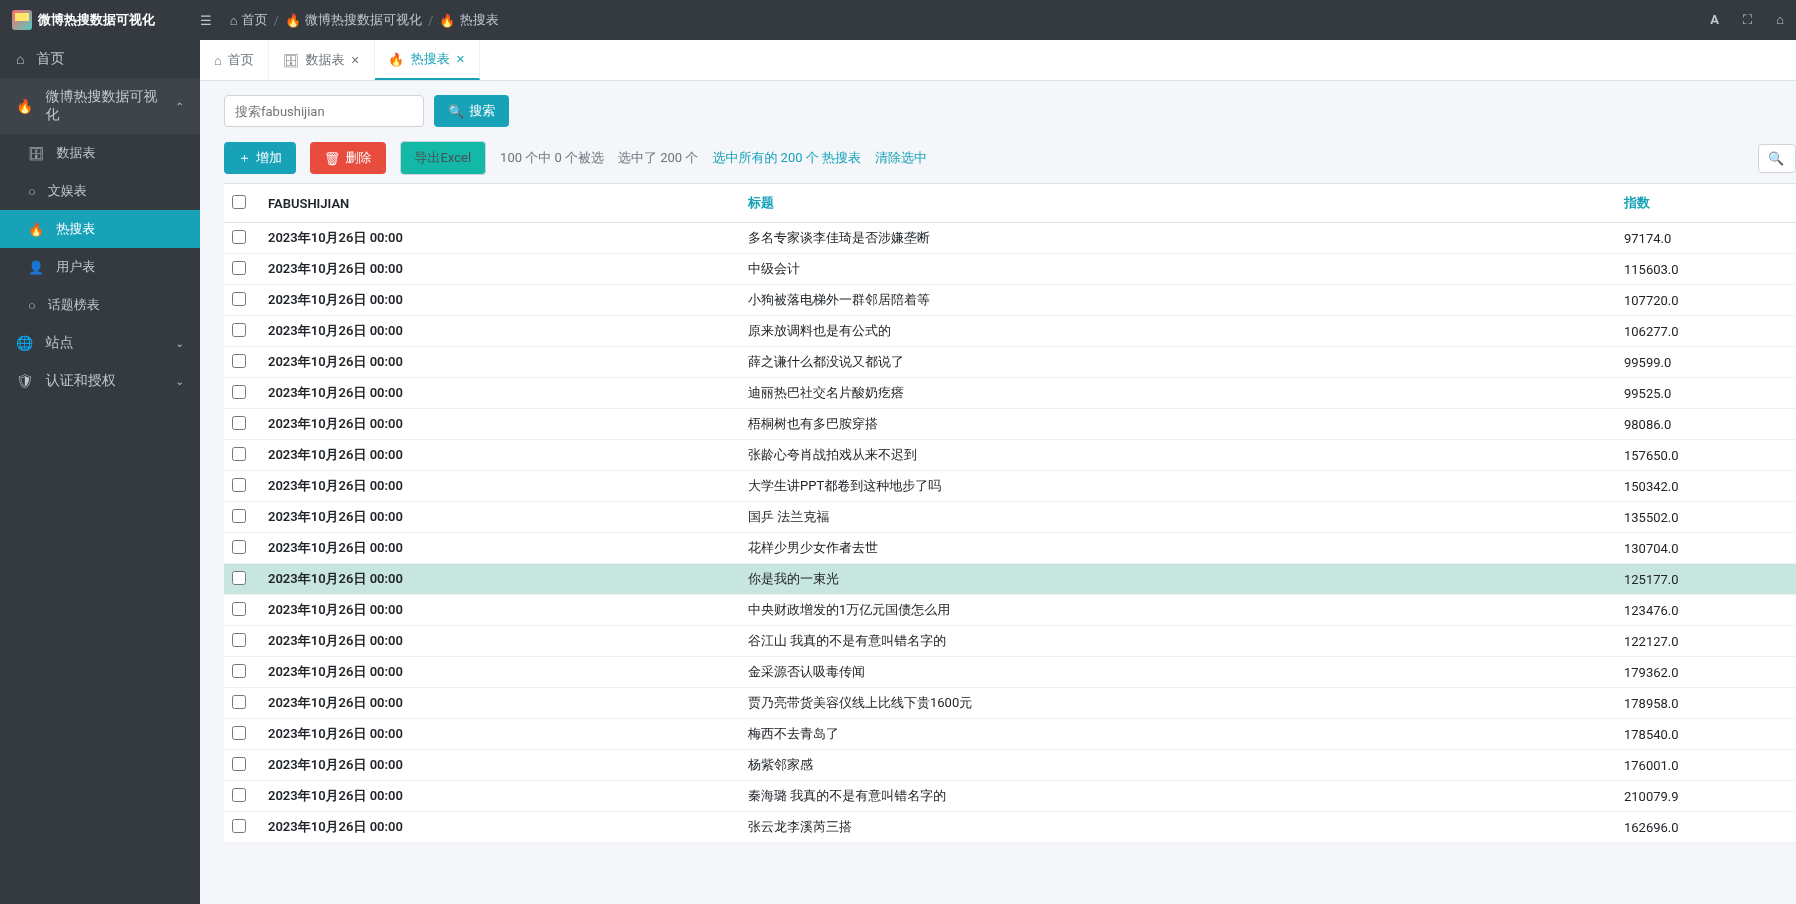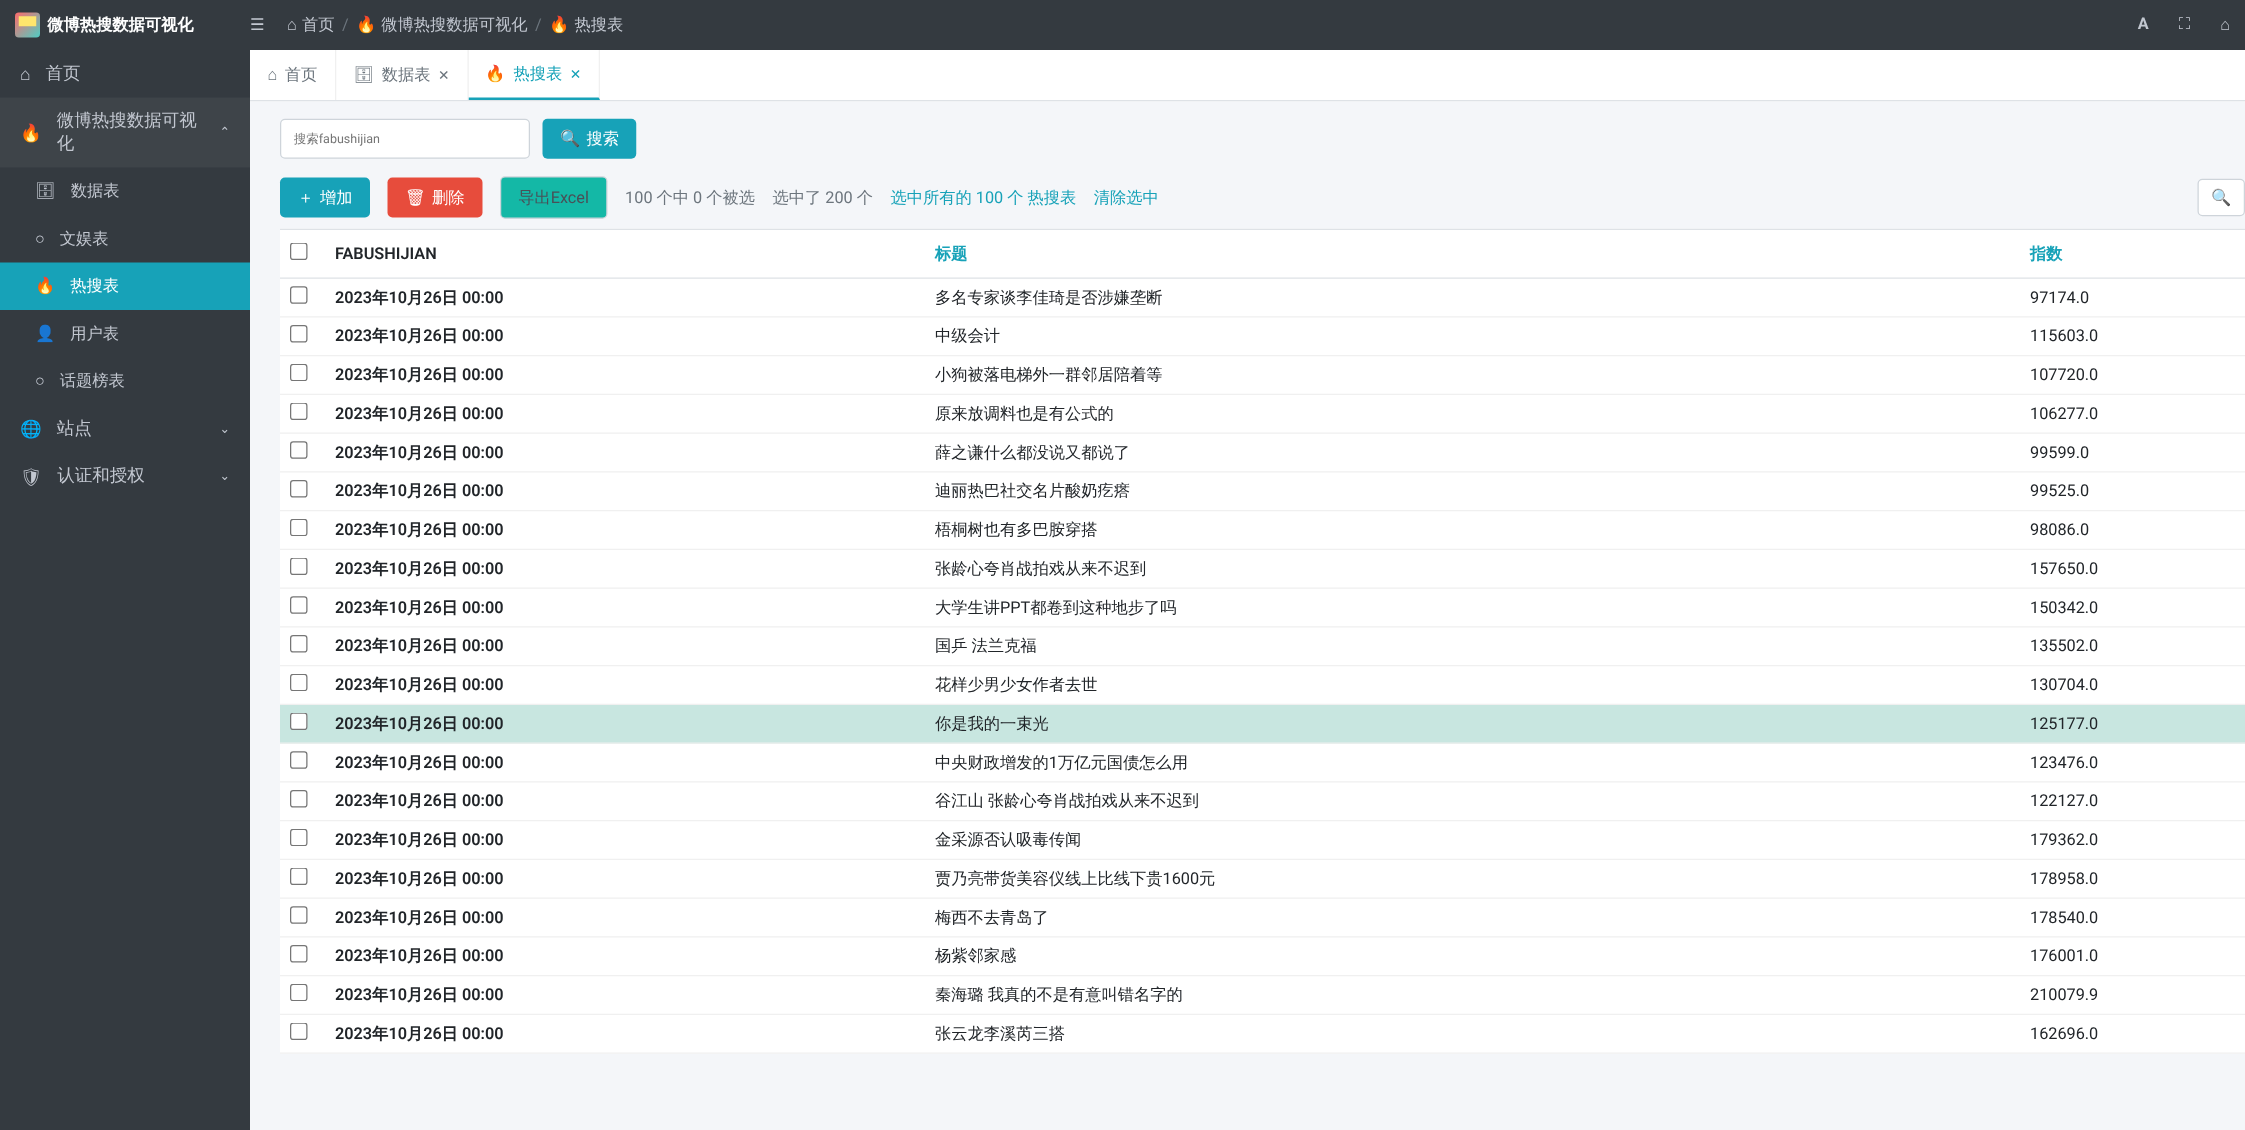--- a/index.html
+++ b/index.html
@@ -19,21 +19,21 @@
 .sb-item.active { background: #17a2b8; color: #fff; }
 .sb-item .caret { margin-left: auto; font-size: 10px; }
 .sb-parent { background: rgba(255,255,255,0.05); }
 .main { background: #f4f6f9; overflow: hidden; display: flex; flex-direction: column; }
 .tabs { display: flex; background: #fff; border-bottom: 1px solid #dee2e6; font-size: 13px; }
 .tab { display: flex; align-items: center; gap: 6px; padding: 10px 14px; color: #6c757d; cursor: pointer; border-right: 1px solid #f0f0f0; }
 .tab.active { color: #17a2b8; border-bottom: 2px solid #17a2b8; }
 .tab-close { font-size: 11px; cursor: pointer; }
 .content { padding: 14px 0 0 24px; overflow: auto; flex: 1; }
 .toolbar1 { display: flex; gap: 10px; margin-bottom: 14px; }
-.search-input { border: 1px solid #ced4da; border-radius: 4px; padding: 7px 10px; font-size: 10px; width: 200px; }
+.search-input { border: 1px solid #ced4da; border-radius: 4px; padding: 7px 10px; font-size: 13px; width: 200px; }
 .btn { border: none; border-radius: 4px; padding: 7px 14px; font-size: 13px; cursor: pointer; display: inline-flex; align-items: center; gap: 5px; }
 .btn-teal { background: #17a2b8; color: #fff; }
 .btn-red { background: #e74c3c; color: #fff; }
 .btn-outline { background: #14b8a6; border: 1px solid #ced4da; color: #495057; }
 .toolbar2 { display: flex; align-items: center; gap: 14px; font-size: 13px; margin-bottom: 8px; flex-wrap: wrap; }
 .txt-muted { color: #6c757d; text-align: right; }
 .txt-teal { color: #17a2b8; cursor: pointer; }
 .search-right { margin-left: auto; border: 1px solid #ced4da; border-radius: 4px; padding: 6px 10px; background: #fff; color: #17a2b8; cursor: pointer; }
 .table { width: 100%; border-collapse: collapse; background: #fff; font-size: 13px; }
 .table th { text-align: left; padding: 10px 8px; border-top: 1px solid #dee2e6; border-bottom: 1px solid #dee2e6; font-weight: 600; color: #212529; }
@@ -153,21 +153,21 @@
           <span>＋</span>
           <span>增加</span>
         </button>
         <button class="btn btn-red">
           <span>🗑</span>
           <span>删除</span>
         </button>
         <button class="btn btn-outline">导出Excel</button>
         <span class="txt-muted">100 个中 0 个被选</span>
         <span class="txt-muted">选中了 200 个</span>
-        <span class="txt-teal">选中所有的 100 个 热搜表</span>
+        <span class="txt-teal">选中所有的 200 个 热搜表</span>
         <span class="txt-teal">清除选中</span>
         <span class="search-right">
           <span>🔍</span>
         </span>
       </div>
       <table class="table">
         <thead>
           <tr>
             <th class="col-chk"><input type="checkbox" class="chk" style=""></th>
             <th class="col-date">FABUSHIJIAN</th>
@@ -250,21 +250,21 @@
             </tr>
             <tr>
               <td><input type="checkbox" class="chk" style=""></td>
               <td class="td-date">2023年10月26日 00:00</td>
               <td>中央财政增发的1万亿元国债怎么用</td>
               <td>123476.0</td>
             </tr>
             <tr>
               <td><input type="checkbox" class="chk" style=""></td>
               <td class="td-date">2023年10月26日 00:00</td>
-              <td>谷江山 张龄心夸肖战拍戏从来不迟到</td>
+              <td>谷江山 我真的不是有意叫错名字的</td>
               <td>122127.0</td>
             </tr>
             <tr>
               <td><input type="checkbox" class="chk" style=""></td>
               <td class="td-date">2023年10月26日 00:00</td>
               <td>金采源否认吸毒传闻</td>
               <td>179362.0</td>
             </tr>
             <tr>
               <td><input type="checkbox" class="chk" style=""></td>

